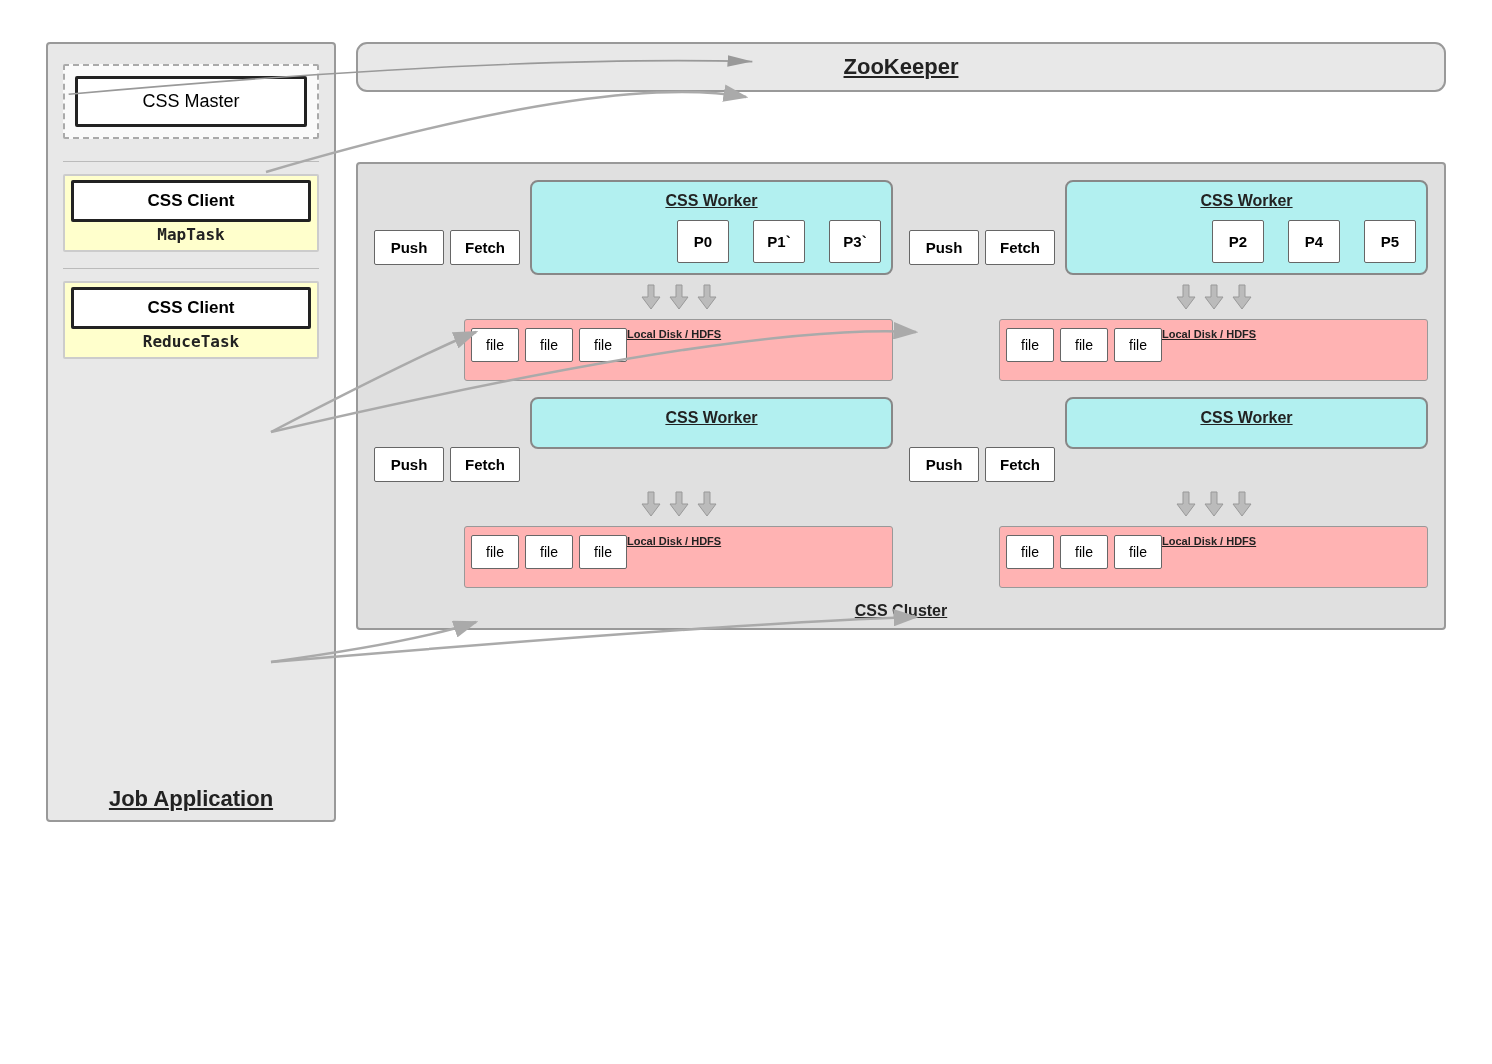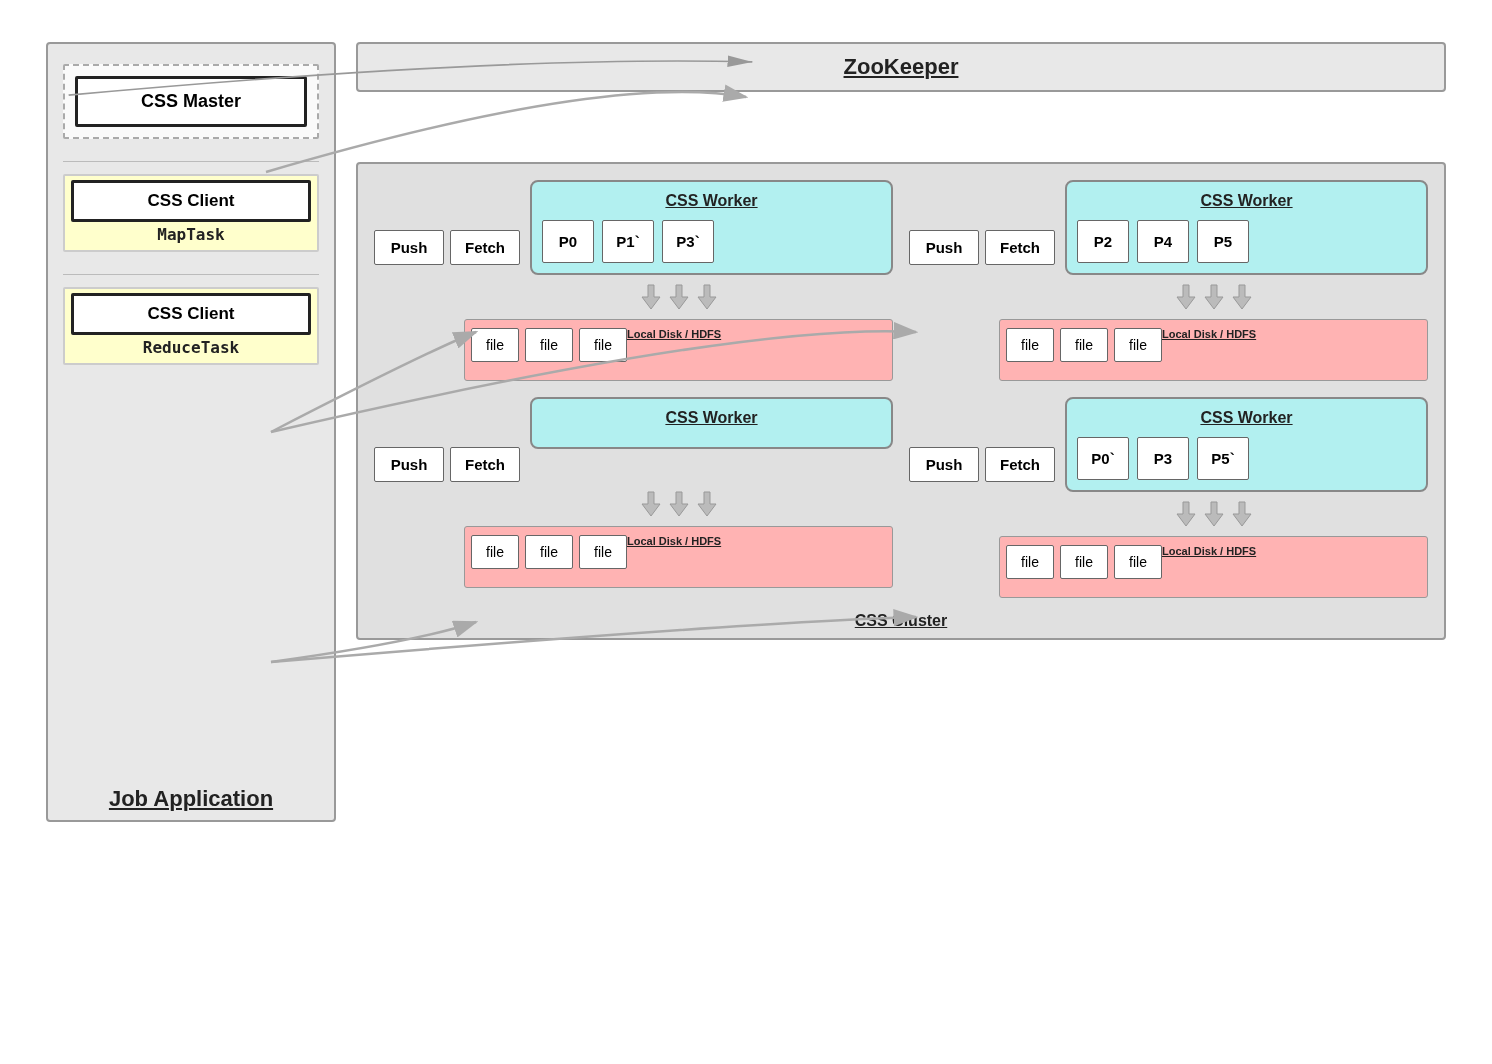--- a/index.html
+++ b/index.html
@@ -55,36 +55,36 @@
       padding: 10px;
       margin-bottom: 10px;
       border-radius: 2px;
     }
     .master-box-inner {
       border: 3px solid #222;
       background: #fff;
       padding: 12px 20px;
       text-align: center;
       font-size: 18px;
-      font-weight: bold;
+      font-weight: normal;
       border-radius: 2px;
     }
 
     .divider {
       border: none;
       border-top: 1.5px solid #bbb;
       margin: 12px 0;
     }
 
     .client-box-outer {
       background: #ffffcc;
       border: 2px solid #ccc;
       padding: 4px 6px 6px 6px;
       border-radius: 2px;
-      margin-bottom: 10px;
+      margin-bottom: 4px;
     }
     .client-box-inner {
       border: 3px solid #222;
       background: #fff;
       padding: 8px 16px;
       text-align: center;
       font-size: 17px;
       font-weight: bold;
       border-radius: 2px;
     }
@@ -103,21 +103,21 @@
       display: flex;
       flex-direction: column;
       gap: 0;
       position: relative;
     }
 
     
     .zookeeper-bar {
       background: #e8e8e8;
       border: 2px solid #999;
-      border-radius: 4px;
+      border-radius: 11px;
       padding: 10px 36px;
       text-align: center;
       font-size: 22px;
       font-weight: bold;
       text-decoration: underline;
       color: #222;
       margin-bottom: 0;
     }
 
     
@@ -209,22 +209,22 @@
     .worker-box-title {
       text-align: center;
       font-size: 16px;
       font-weight: bold;
       text-decoration: underline;
       color: #222;
       margin-bottom: 10px;
     }
     .partition-row {
       display: flex;
-      gap: 8px;
-      justify-content: flex-start;
+      gap: 24px;
+      justify-content: flex-end;
     }
     .partition-box {
       border: 1.5px solid #666;
       background: #fff;
       padding: 12px 10px;
       font-size: 15px;
       font-weight: bold;
       text-align: center;
       min-width: 52px;
       border-radius: 2px;
@@ -469,25 +469,20 @@
             <div class="push-fetch-col">
               <div class="push-fetch-btn">
                 <span>Push</span>
               </div>
               <div class="push-fetch-btn">
                 <span>Fetch</span>
               </div>
             </div>
             <div class="worker-box">
               <div class="worker-box-title">CSS Worker</div>
-              <div class="partition-row">
-                <div class="partition-box"><span>P0`</span></div>
-                <div class="partition-box"><span>P3</span></div>
-                <div class="partition-box"><span>P5`</span></div>
-              </div>
             </div>
           </div>
           <div style="display:flex; padding-left:90px; gap:8px; justify-content:center;">
             <svg width="20" height="28" viewBox="0 0 20 28">
                 <polygon points="10,26 1,14 7,14 7,2 13,2 13,14 19,14" fill="#bbb" stroke="#999" stroke-width="1"></polygon>
               </svg>
             <svg width="20" height="28" viewBox="0 0 20 28">
                 <polygon points="10,26 1,14 7,14 7,2 13,2 13,14 19,14" fill="#bbb" stroke="#999" stroke-width="1"></polygon>
               </svg>
             <svg width="20" height="28" viewBox="0 0 20 28">

